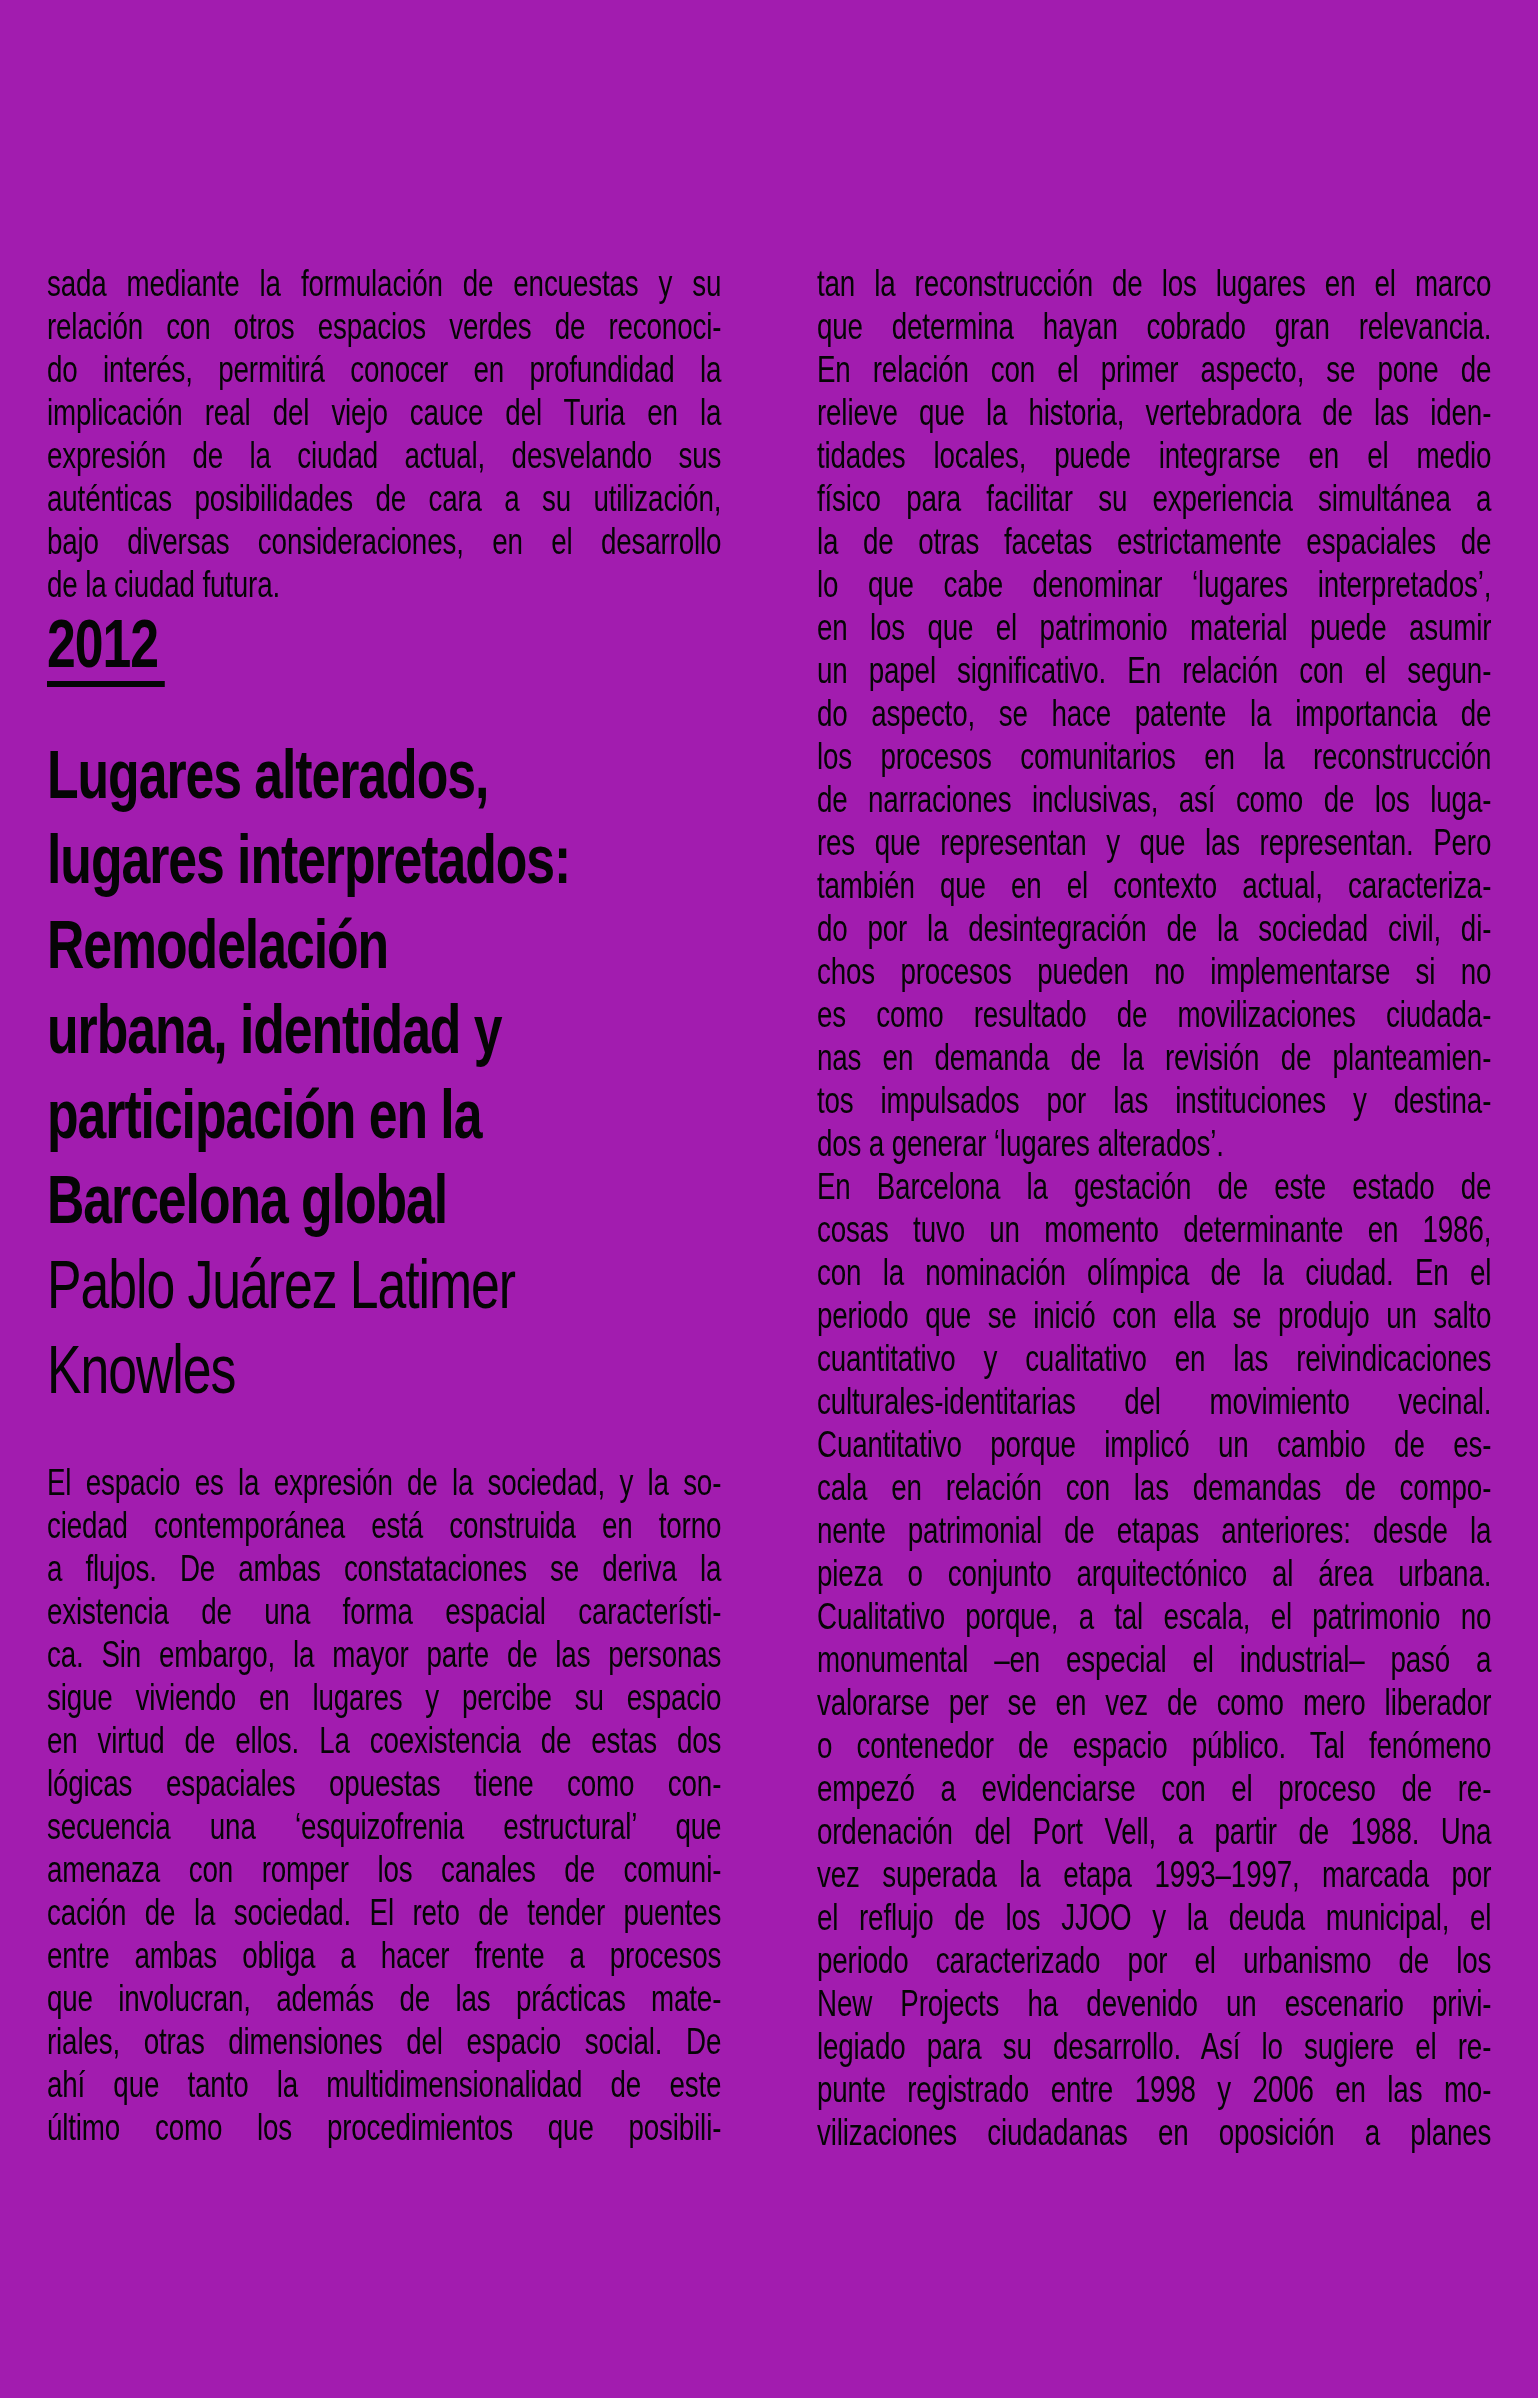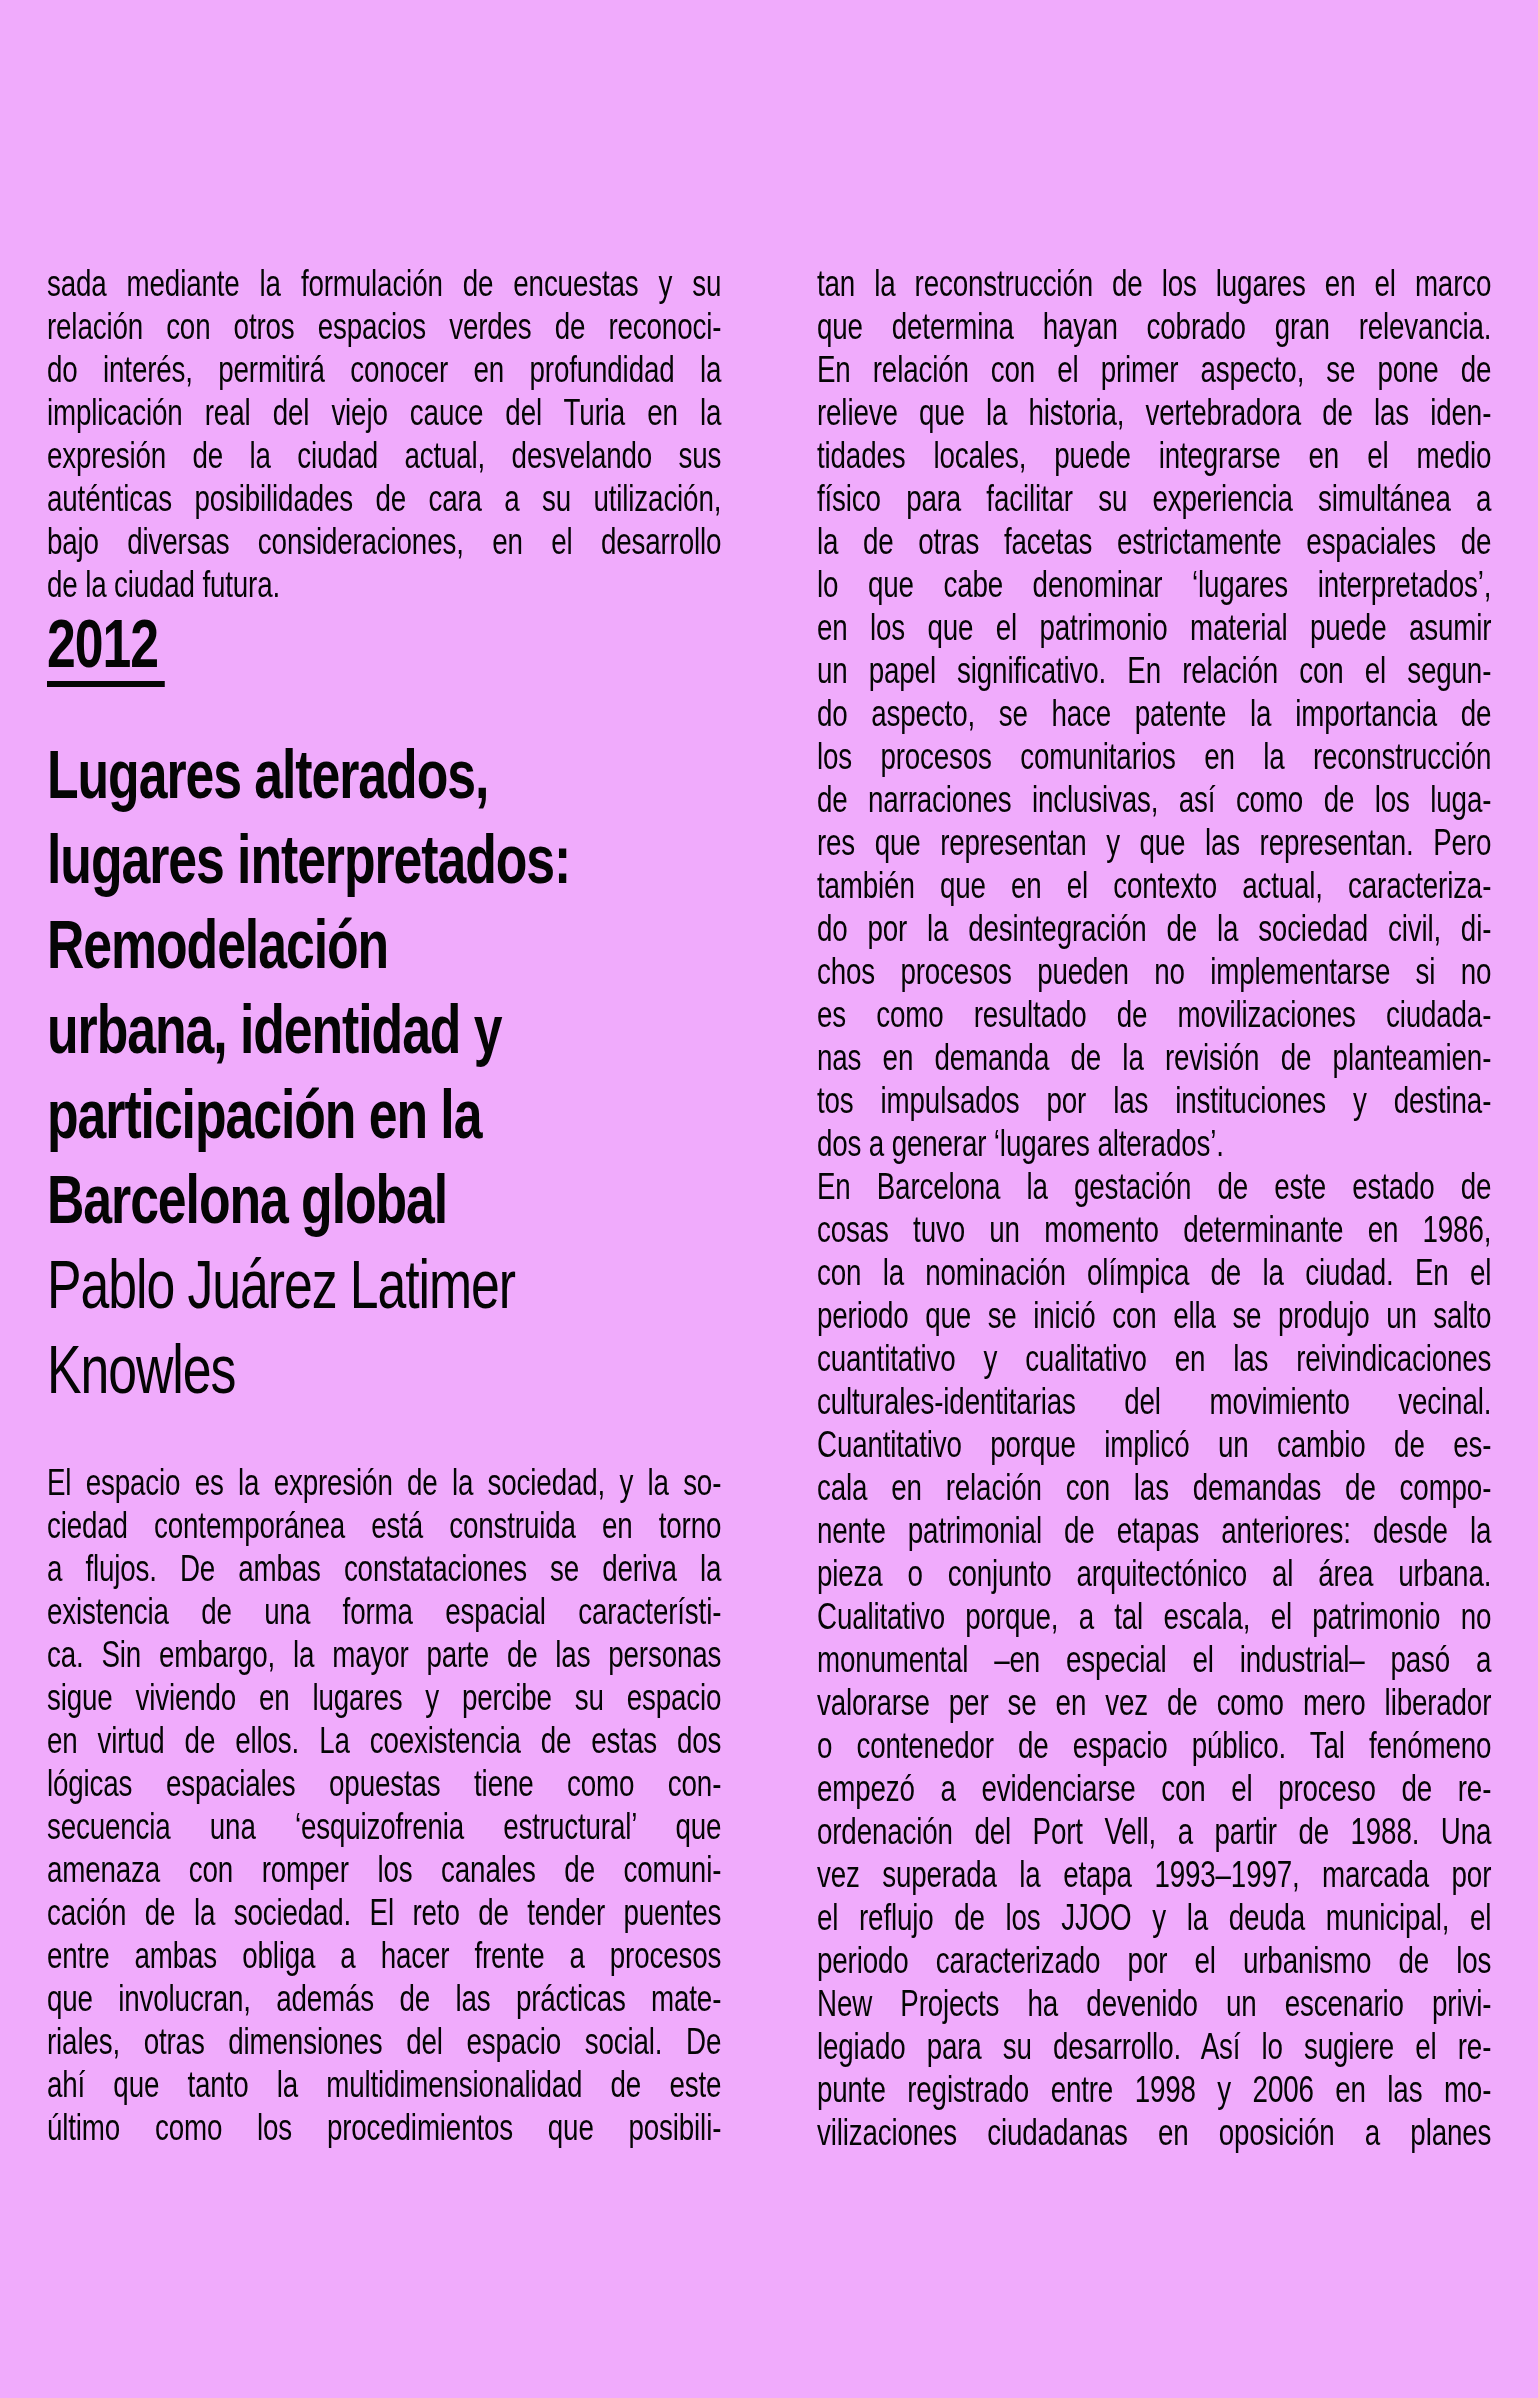--- a/index.html
+++ b/index.html
@@ -4,21 +4,21 @@
 <style>
   html, body {
     margin: 0;
     padding: 0;
     background: #ffffff;
   }
   .page {
     position: relative;
     width: 1538px;
     height: 2399px;
-    background: #f0abfc;
+    background: #a21caf;
     overflow: hidden;
     font-family: "Liberation Sans", sans-serif;
     color: #050505;
   }
   
   .column {
     position: absolute;
     top: 262px;
     width: 899px;
     transform: scaleX(0.75);

